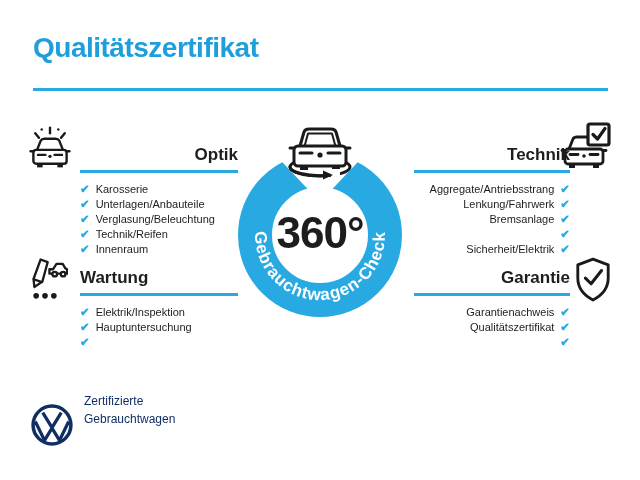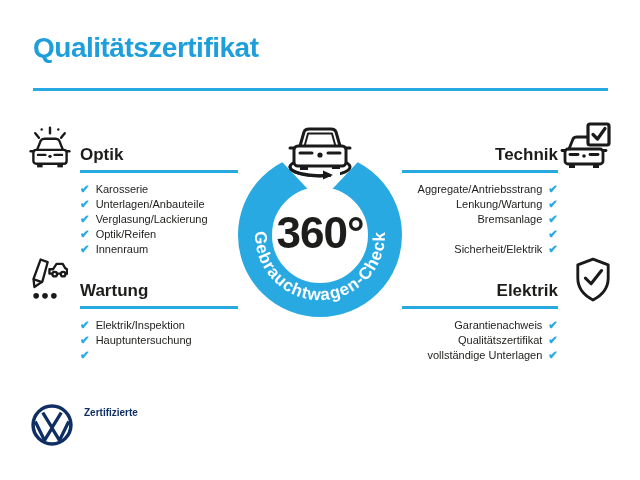--- a/index.html
+++ b/index.html
@@ -7,33 +7,33 @@
     width:640px;height:480px;position:relative;background:#ffffff;
     font-family:"Liberation Sans", sans-serif;color:#1d1d1b;overflow:hidden;
   }
   .abs{position:absolute;}
   
   .page-title{left:33px;top:32px;font-size:28px;font-weight:bold;color:#1e9fdc;letter-spacing:-0.5px;}
   .title-rule{left:33px;top:88px;width:575px;height:3px;background:#29a9e2;}
   
   .section{width:158px;}
   .sec-left{left:80px;}
-  .sec-right{left:402px;width:156px;text-align:right;}
-  .sec-top{top:145px;}
-  .sec-bottom{top:268px;margin-top:13px;}
+  .sec-right{left:414px;width:156px;text-align:right;}
+  .sec-top{top:145px;text-align:right;}
+  .sec-bottom{top:268px;}
   .section h2{margin:0;font-size:17px;font-weight:bold;line-height:20px;color:#1d1d1b;}
   .sec-rule{height:2.5px;background:#29a9e2;margin-top:5px;}
   .section ul{list-style:none;margin:9px 0 0 0;padding:0;}
   .section li{display:flex;align-items:center;gap:6px;height:15px;font-size:11px;color:#1d1d1b;}
   .sec-right li{justify-content:flex-end;}
   .chk{color:#29a9e2;font-size:11.5px;font-weight:bold;line-height:11px;}
   
   .icon svg{display:block;}
   
-  .footer-text{left:84px;top:404px;font-size:10px;font-weight:bold;line-height:18px;color:#0f2f64;}
+  .footer-text{left:84px;top:392px;font-size:12px;font-weight:normal;line-height:18px;color:#0f2f64;}
 </style>
 </head>
 <body>
 
 <div class="abs page-title">Qualitätszertifikat</div>
 <div class="abs title-rule"></div>
 
 <div class="abs icon" style="left:26px;top:124px;">
   <svg width="48" height="48" viewBox="0 0 52 48" fill="none" stroke="#1a1a1a" stroke-width="2.6" stroke-linecap="round" stroke-linejoin="round">
     <path d="M10,8 L14,13"></path>
@@ -60,25 +60,25 @@
     <li>
         <span class="chk">✔</span>
         <span>Karosserie</span>
       </li>
     <li>
         <span class="chk">✔</span>
         <span>Unterlagen/Anbauteile</span>
       </li>
     <li>
         <span class="chk">✔</span>
-        <span>Verglasung/Lackierung</span>
-      </li>
-    <li>
-        <span class="chk">✔</span>
-        <span>Optik/Reifen</span>
+        <span>Verglasung/Beleuchtung</span>
+      </li>
+    <li>
+        <span class="chk">✔</span>
+        <span>Technik/Reifen</span>
       </li>
     <li>
         <span class="chk">✔</span>
         <span>Innenraum</span>
       </li>
   </ul>
 </div>
 
 <div class="abs icon" style="left:560px;top:122px;">
   <svg width="52" height="52" viewBox="0 0 52 52" fill="none" stroke="#1a1a1a" stroke-width="2.8" stroke-linecap="round" stroke-linejoin="round">
@@ -98,21 +98,21 @@
 
 <div class="abs section sec-right sec-top">
   <h2>Technik</h2>
   <div class="sec-rule"></div>
   <ul>
     <li>
         <span>Aggregate/Antriebsstrang</span>
         <span class="chk">✔</span>
       </li>
     <li>
-        <span>Lenkung/Wartung</span>
+        <span>Lenkung/Fahrwerk</span>
         <span class="chk">✔</span>
       </li>
     <li>
         <span>Bremsanlage</span>
         <span class="chk">✔</span>
       </li>
     <li>
         <span class="chk">✔</span>
       </li>
     <li>
@@ -154,33 +154,32 @@
 </div>
 
 <div class="abs icon" style="left:574px;top:257px;">
   <svg width="38" height="46" viewBox="0 0 40 48" fill="none" stroke="#1a1a1a" stroke-width="3" stroke-linecap="round" stroke-linejoin="round">
     <path d="M20,2 L36,8 L36,22 Q36,37 20,45 Q4,37 4,22 L4,8 Z"></path>
     <path d="M12,22 L18,28 L29,14" stroke-width="3.2"></path>
   </svg>
 </div>
 
 <div class="abs section sec-right sec-bottom">
-  <h2>Elektrik</h2>
+  <h2>Garantie</h2>
   <div class="sec-rule"></div>
   <ul>
     <li>
         <span>Garantienachweis</span>
         <span class="chk">✔</span>
       </li>
     <li>
         <span>Qualitätszertifikat</span>
         <span class="chk">✔</span>
       </li>
     <li>
-        <span>vollständige Unterlagen</span>
         <span class="chk">✔</span>
       </li>
   </ul>
 </div>
 
 <div class="abs" style="left:230px;top:118px;">
   <svg width="180" height="204" viewBox="0 0 180 204">
 
     <circle cx="90" cy="117" r="65" fill="none" stroke="#29a9e2" stroke-width="34"></circle>
 
@@ -216,13 +215,14 @@
 
 <div class="abs icon" style="left:30px;top:403px;">
   <svg width="44" height="44" viewBox="0 0 100 100" fill="none" stroke="#0f2f64" stroke-linecap="butt" stroke-linejoin="miter">
     <circle cx="50" cy="50" r="43" stroke-width="8"></circle>
     <polyline points="29,22 50,56 71,22" stroke-width="7.5"></polyline>
     <polyline points="12,42 33,85 50,57 67,85 88,42" stroke-width="7.5"></polyline>
   </svg>
 </div>
 <div class="abs footer-text">
   <div>Zertifizierte</div>
+  <div>Gebrauchtwagen</div>
 </div>
 
 </body></html>

